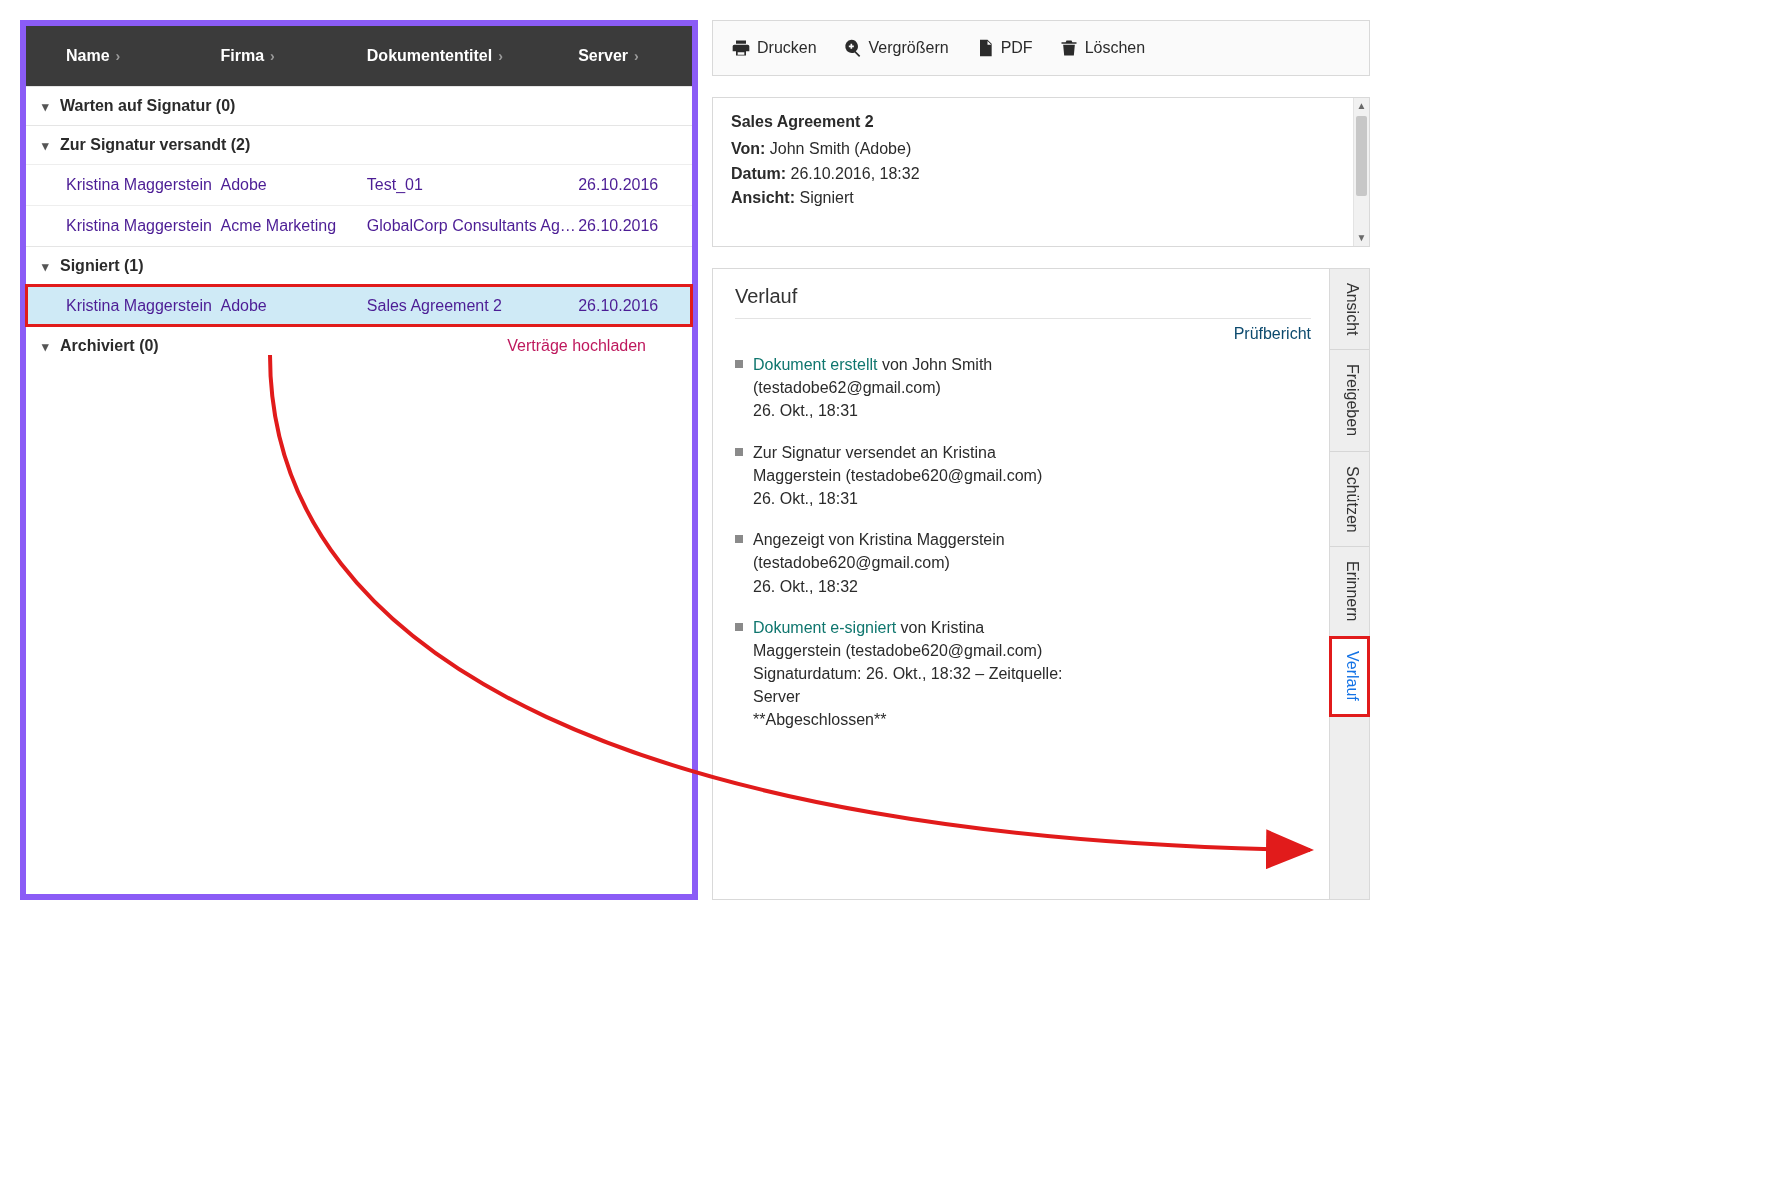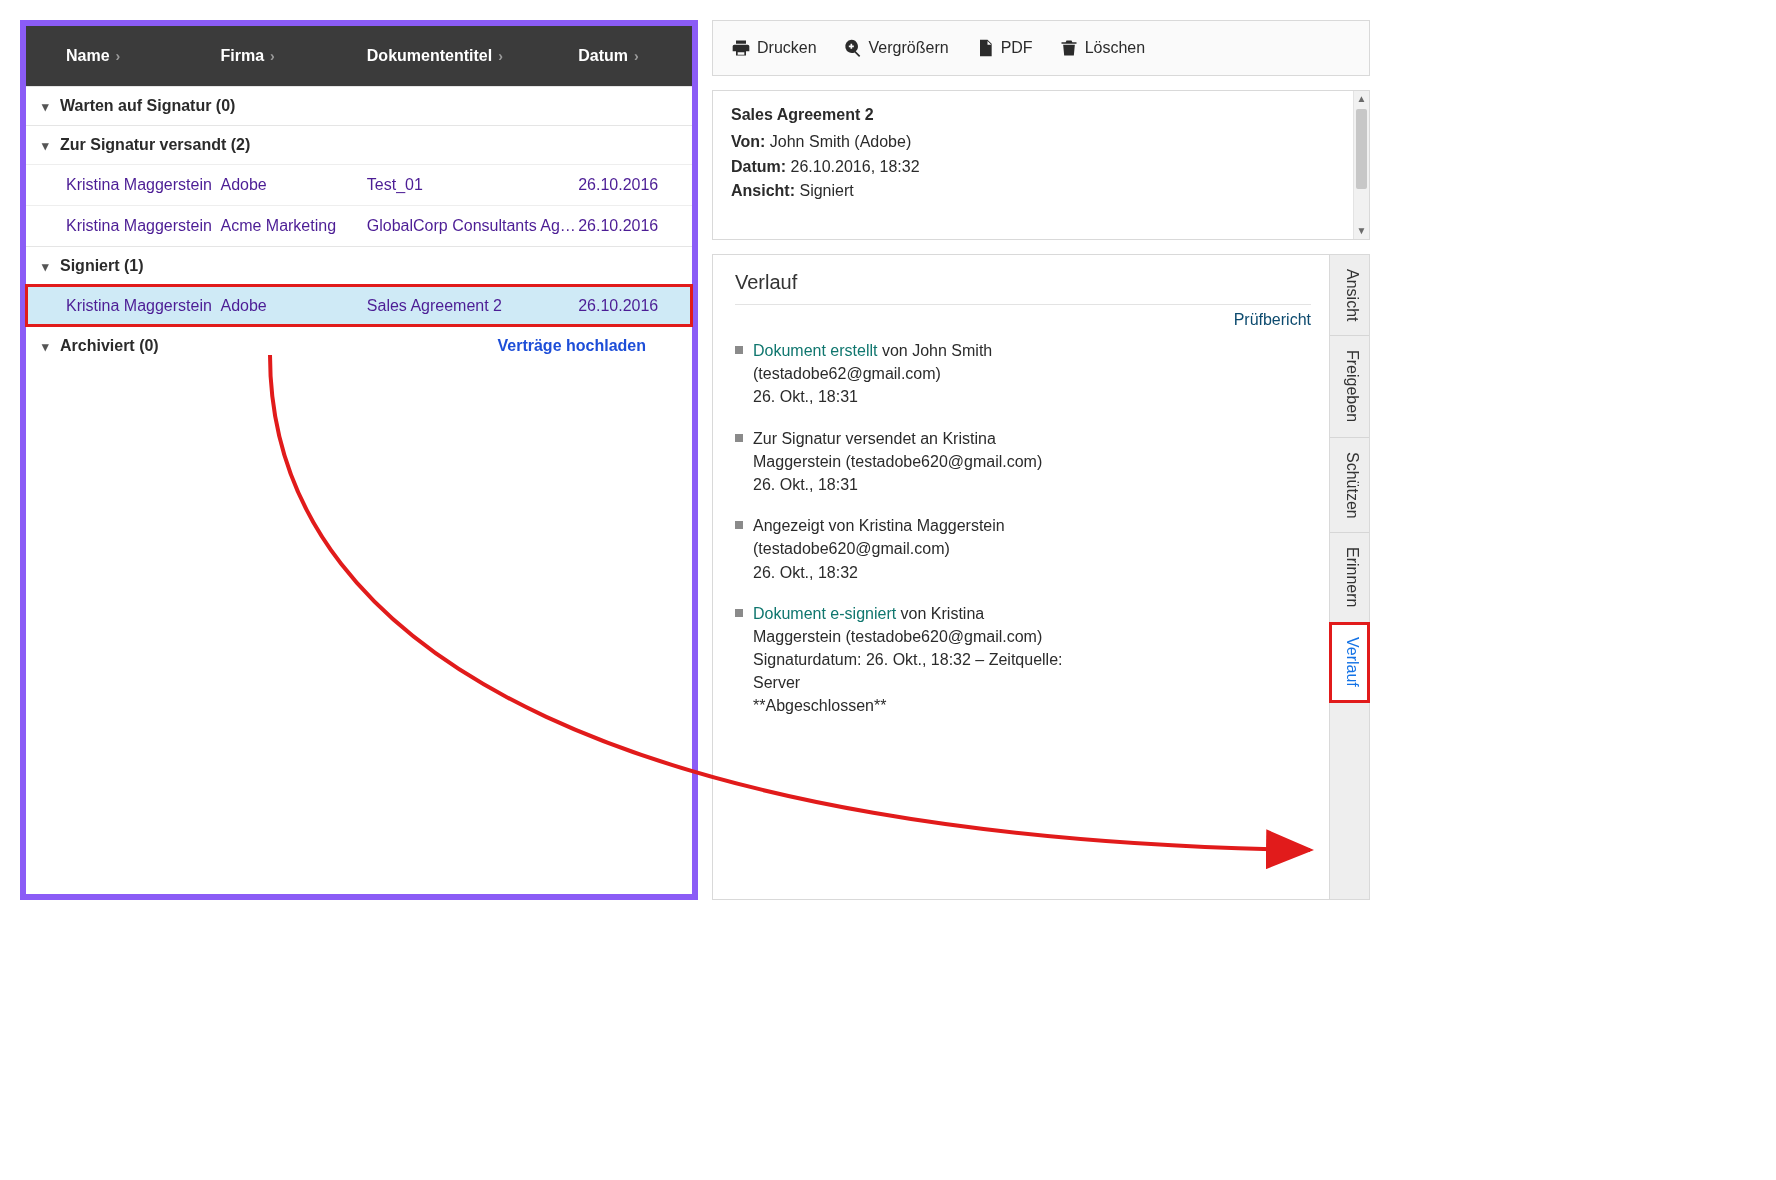--- a/index.html
+++ b/index.html
@@ -63,33 +63,33 @@
     white-space:nowrap;
     justify-content:flex-end;
   }
   .row .cell-doc { overflow:hidden; text-overflow:ellipsis; }
   .row.selected {
     background:#cfeaf6;
     outline:3px solid #e11b1b;
     outline-offset:-2px;
   }
   .group-link {
-    color:#1d4ed8;
-    font-weight:700;
+    color:#be185d;
+    font-weight:400;
     margin-left:auto;
     padding-right:30px;
     cursor:pointer;
   }
 
   
   .right {
     flex:1;
     display:flex;
     flex-direction:column;
-    gap:14px;
+    gap:21px;
   }
   .toolbar {
     border:1px solid #d9d9d9;
     background:#fafafa;
     height:56px;
     display:flex;
     align-items:center;
     gap:26px;
     padding:0 18px;
     font-size:16px;
@@ -185,21 +185,21 @@
         </div>
       <div class="col col-firma">
           <span>Firma</span>
           <span class="chev">›</span>
         </div>
       <div class="col col-doc">
           <span>Dokumententitel</span>
           <span class="chev">›</span>
         </div>
       <div class="col col-date">
-          <span>Datum</span>
+          <span>Server</span>
           <span class="chev">›</span>
         </div>
     </div>
     <div id="groups">
         <div class="group">
           <div class="group-header">
             <span class="caret">▾</span>
             <span>Warten auf Signatur (0)</span>
           </div>
         </div>

